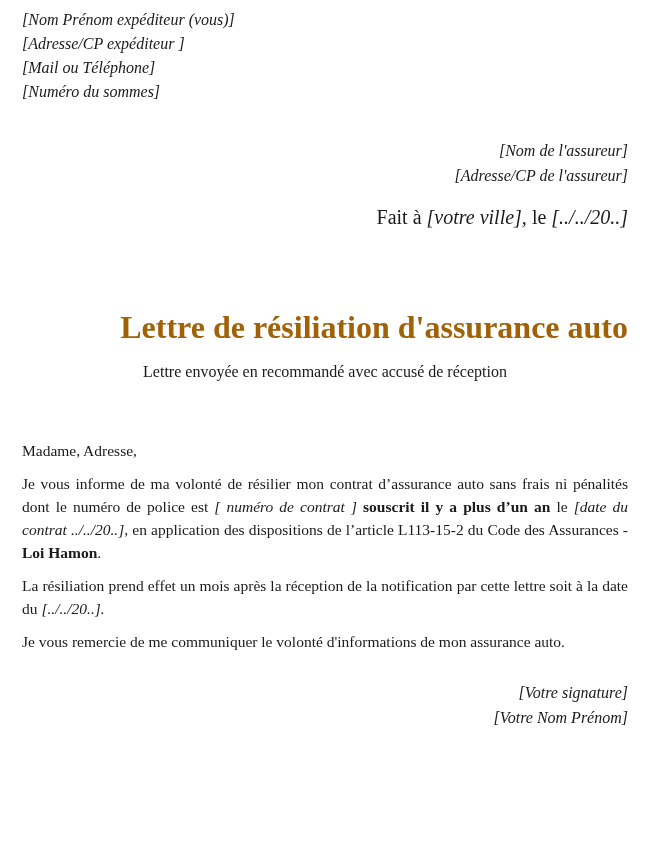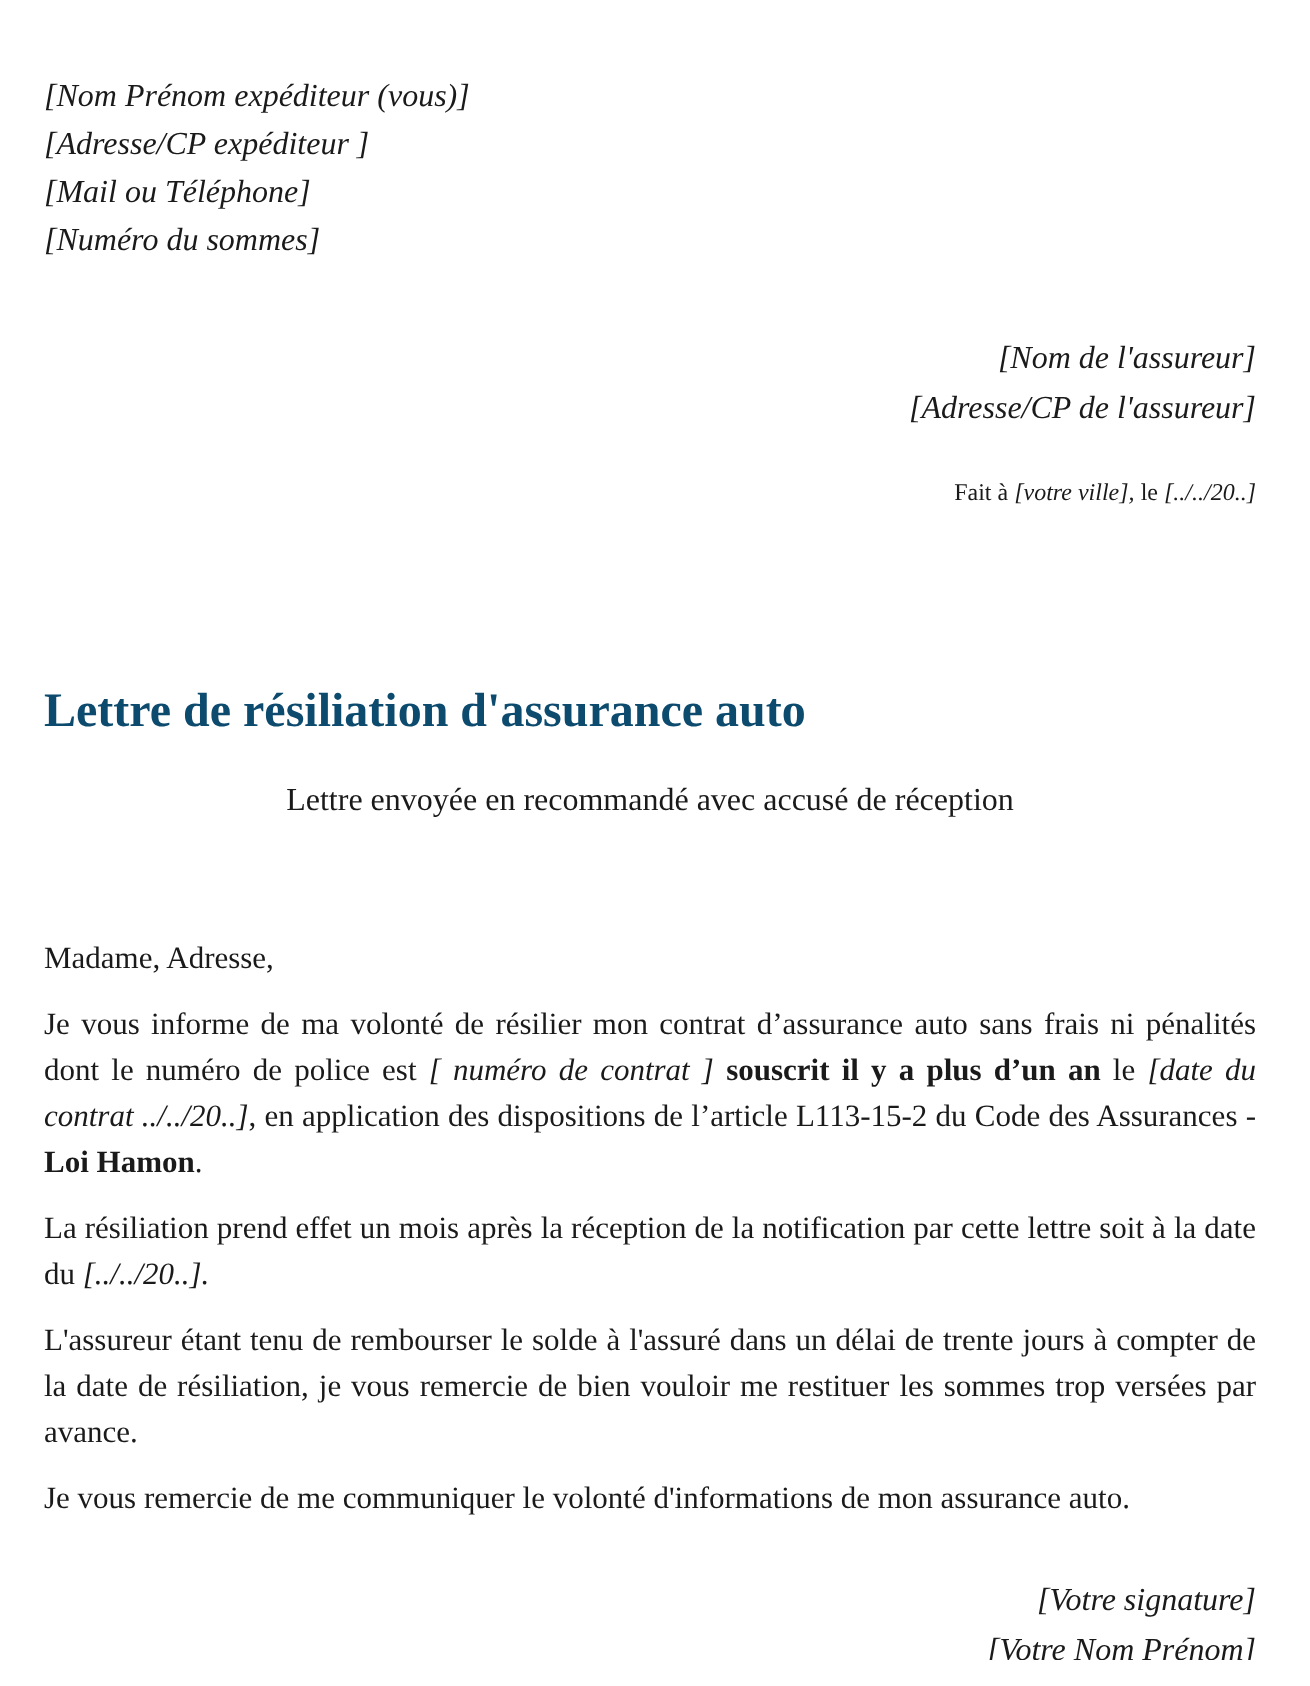--- a/index.html
+++ b/index.html
@@ -5,47 +5,46 @@
   html, body { margin: 0; padding: 0; background: #ffffff; }
   .page {
     width: 655px;
     height: 801px;
     box-sizing: border-box;
     background: #ffffff;
     color: #1a1a1a;
     font-family: "Liberation Serif", "DejaVu Serif", serif;
     padding: 8px 27px 0 22px;
     overflow: hidden;
-    margin-top: 29px;
   }
   .sender-block {
     font-style: italic;
     font-size: 16px;
     line-height: 24px;
   }
   .recipient-block {
     margin-top: 34px;
     text-align: right;
     font-style: italic;
     font-size: 16px;
     line-height: 25px;
   }
   .dateline {
     margin-top: 17px;
     text-align: right;
-    font-size: 12px;
+    font-size: 20px;
     line-height: 24px;
   }
   .letter-title {
     margin-top: 84px;
-    text-align: left;
+    text-align: right;
     font-weight: bold;
-    font-size: 24px;
+    font-size: 32px;
     line-height: 28px;
-    color: #0c4a6e;
+    color: #a16207;
   }
   .letter-subtitle {
     margin-top: 20px;
     text-align: center;
     font-size: 16px;
     line-height: 21px;
   }
   .letter-body {
     margin-top: 57px;
     font-size: 15.5px;
@@ -81,21 +80,20 @@
   <div class="dateline"><span>Fait à </span><span style="font-style: italic;">[votre ville],</span><span> le  </span><span style="font-style: italic;">[../../20..]</span></div>
 
   <div class="letter-title">Lettre de résiliation d'assurance auto</div>
 
   <div class="letter-subtitle">Lettre envoyée en recommandé avec accusé de réception</div>
 
   <div class="letter-body">
     <p>Madame, Adresse,</p>
     <p class="justify"><span>Je vous informe de ma volonté de résilier mon contrat d’assurance auto sans frais ni pénalités dont le numéro de police est </span><span style="font-style: italic;">[ numéro de contrat ]</span><span> </span><span style="font-weight: bold;">souscrit il y a plus d’un an</span><span> le </span><span style="font-style: italic;">[date du contrat ../../20..]</span><span>, en application des dispositions de l’article L113-15-2 du Code des Assurances - </span><span style="font-weight: bold;">Loi Hamon</span><span>.</span></p>
     <p class="justify"><span>La résiliation prend effet un mois après la réception de la notification par cette lettre soit à la date du </span><span style="font-style: italic;">[../../20..].</span></p>
-    <p class="justify">L'assureur étant  tenu de rembourser le solde à l'assuré dans un délai de trente jours à compter de la date de résiliation, je vous remercie de bien vouloir me restituer les sommes trop versées par avance.</p>
     <p>Je vous remercie de me communiquer le volonté d'informations de mon assurance auto.</p>
   </div>
 
   <div class="signature-block">
     <div>[Votre signature]</div>
     <div>[Votre Nom Prénom]</div>
   </div>
 
 </div>
 

